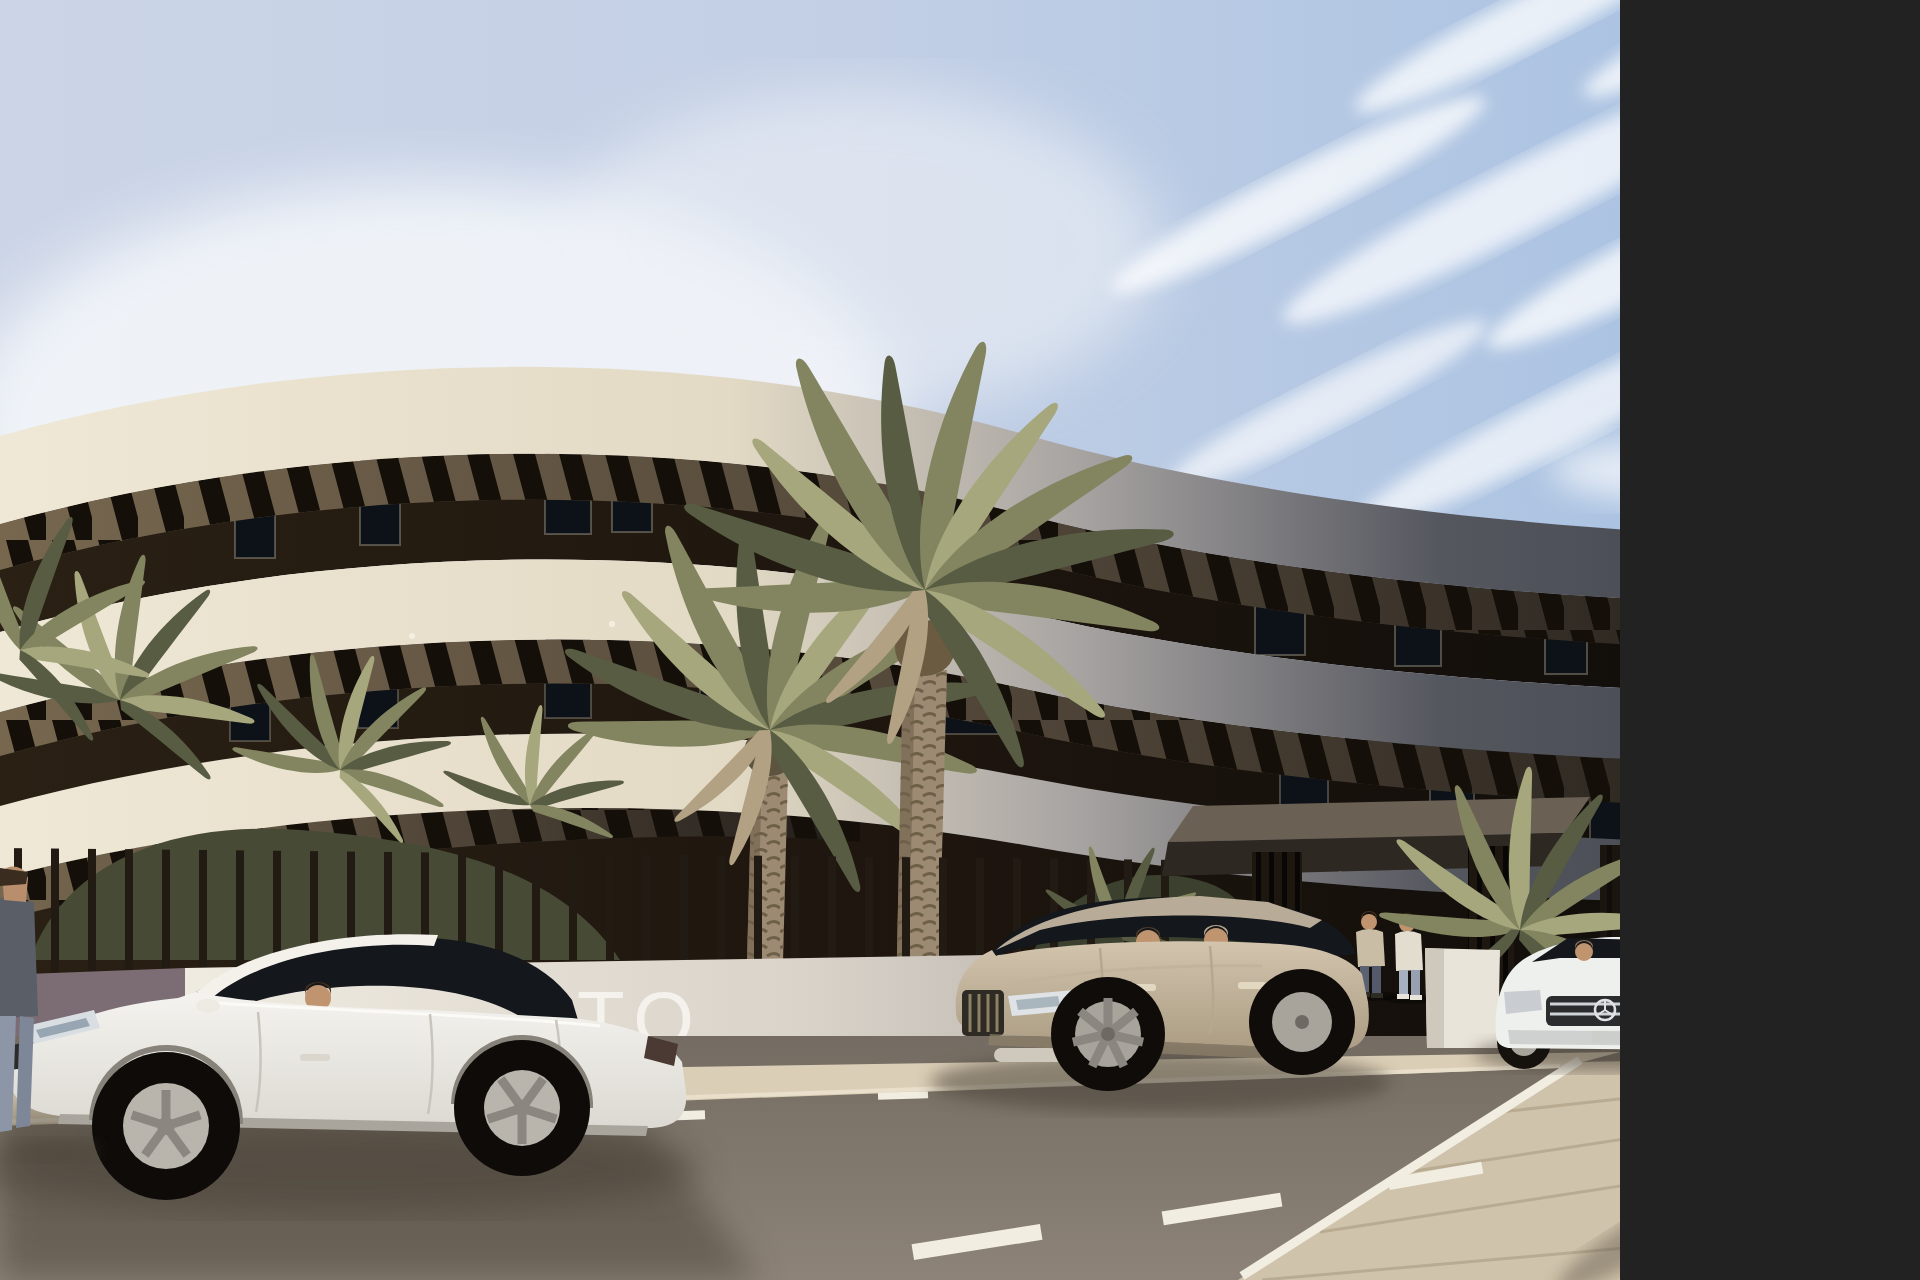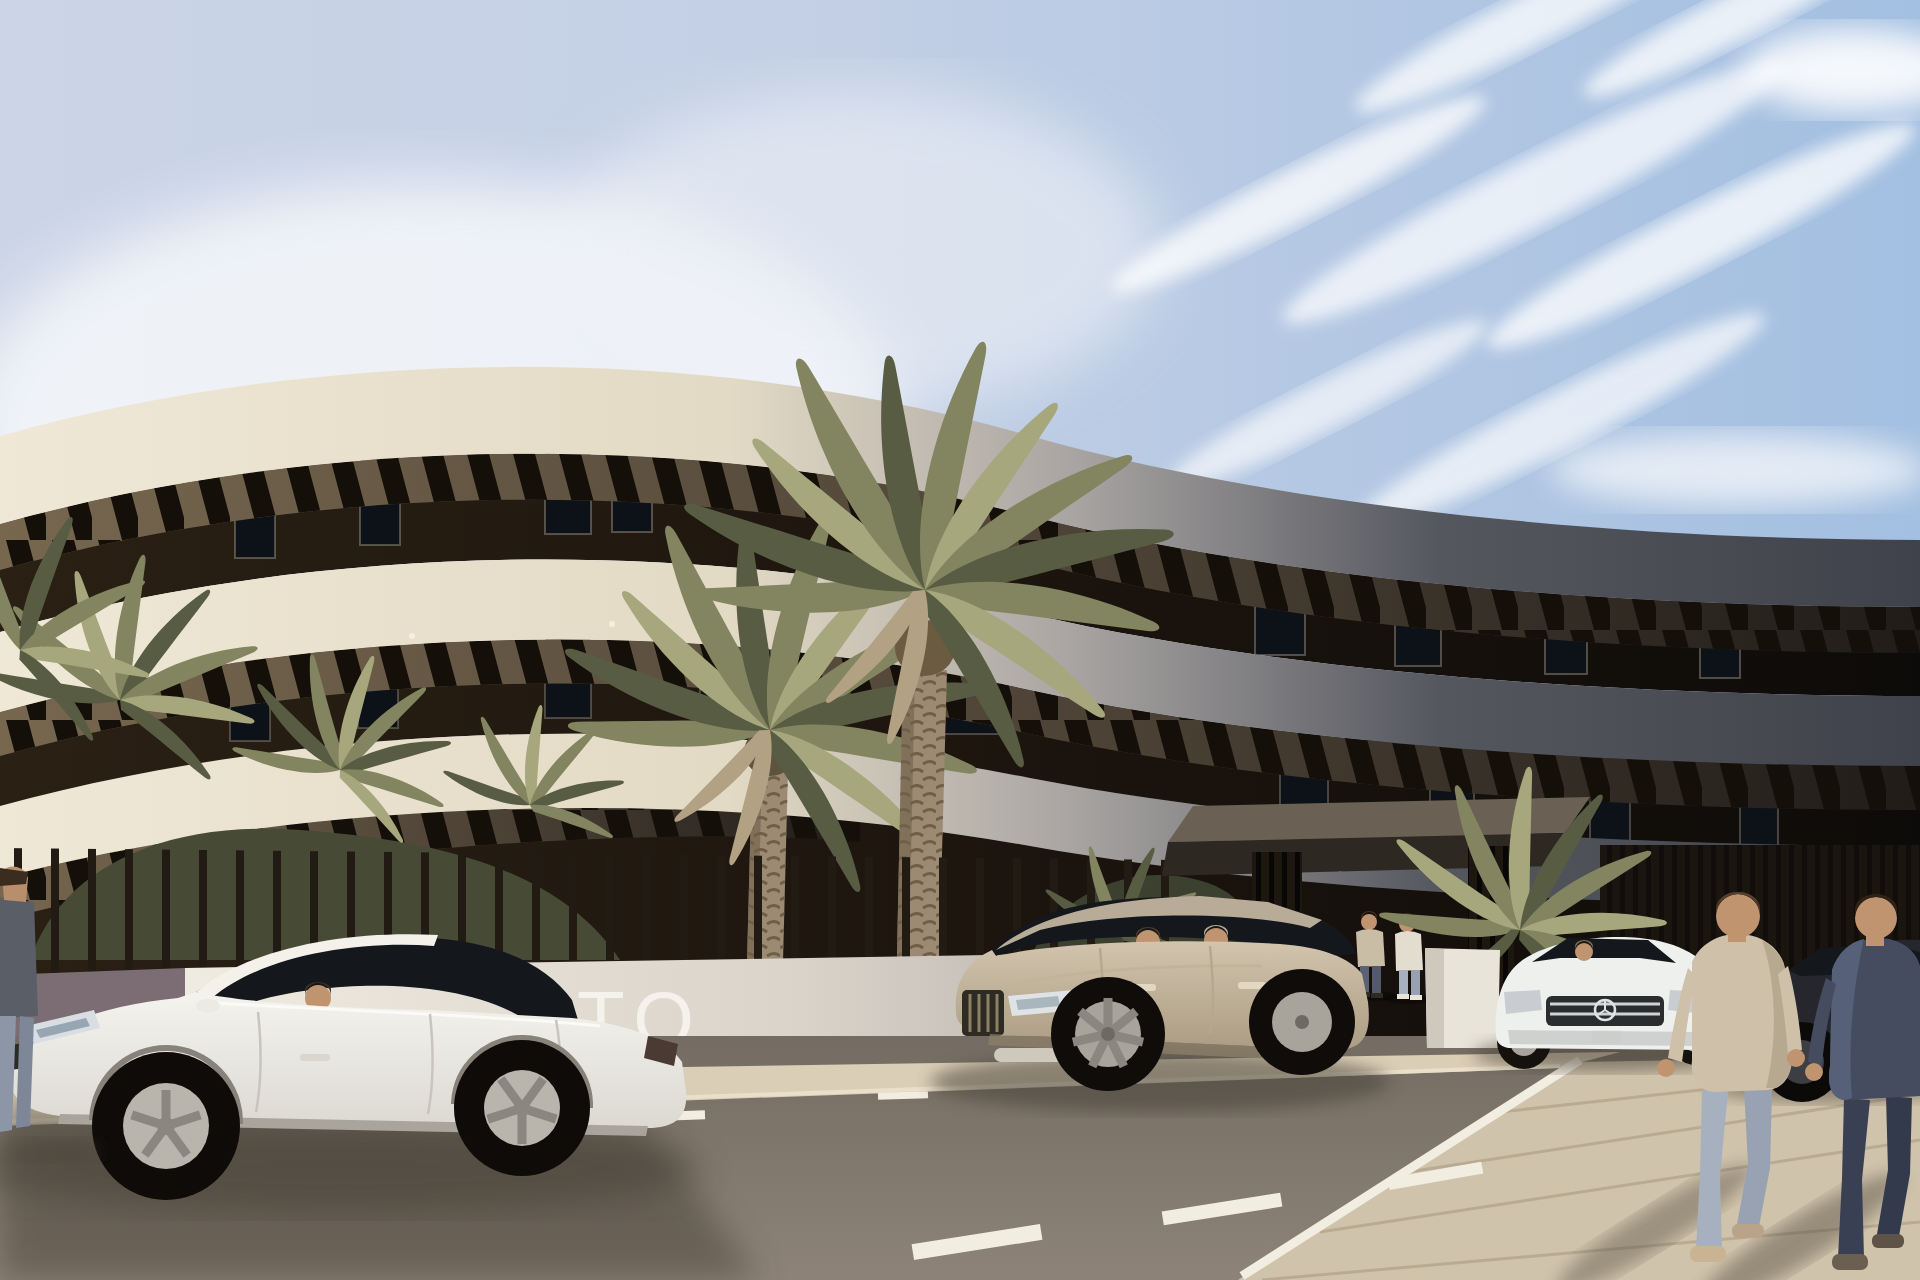--- a/index.html
+++ b/index.html
@@ -1,16 +1,16 @@
 <!DOCTYPE html>
 <html style="--sky-left: #ccd5e7; --sky-right: #a3bfe1; --cloud: #f8fafc; --band-cream: #efe8d6; --band-cream-2: #e3dac5; --band-gray: #55575f; --band-gray-2: #3f424a; --recess-dark: #1d150e; --louver-bar: #140f09; --soffit-warm: #77674f; --wall-white: #f0ebe0; --wall-gray: #b5afa8; --stone: #7b6d73; --fence-bar: #221b13; --fence-right: #17130e; --sign-text: #f6f4ef; --road-near: #8d8378; --road-far: #746c62; --sidewalk: #dbceb6; --sidewalk-right: #d0c3ab; --joint: #b3a68c; --marking: #f1ede1; --shadow: #4a4238; --palm: #82855f; --palm-dark: #575c42; --palm-light: #a6a77d; --palm-tan: #b2a183; --trunk: #9c8a72; --trunk-dark: #6f604b; --car-white: #f4f3ef; --car-white-2: #dcd9d2; --glass: #14171c; --suv: #d2c4ad; --suv-2: #ab9c83; --merc: #eef0ee; --dark-car: #25272c; --skin: #c0946f; --hair: #463321; --tan-shirt: #cfc0aa; --jeans-light: #a7b0bf; --navy-shirt: #454c60; --jeans-dark: #3a4053;"><head>
 <meta charset="utf-8">
 <style>
   html,body{margin:0;padding:0;background:#222;}
-  #stage{position:relative;width:1920px;height:1280px;overflow:hidden;font-family:"Liberation Sans",sans-serif;}
+  #stage{position:relative;width:1620px;height:1280px;overflow:hidden;font-family:"Liberation Sans",sans-serif;}
   svg{position:absolute;inset:0;display:block;}
   .sign-text{font-family:"Liberation Sans",sans-serif;font-weight:400;font-size:78px;letter-spacing:10px;fill:var(--sign-text);opacity:.96;}
   .glass{fill:var(--glass);}
   .skin{fill:var(--skin);}
   .hair{fill:var(--hair);}
   .shadow{fill:var(--shadow);}
 </style>
 </head>
 <body>
 

